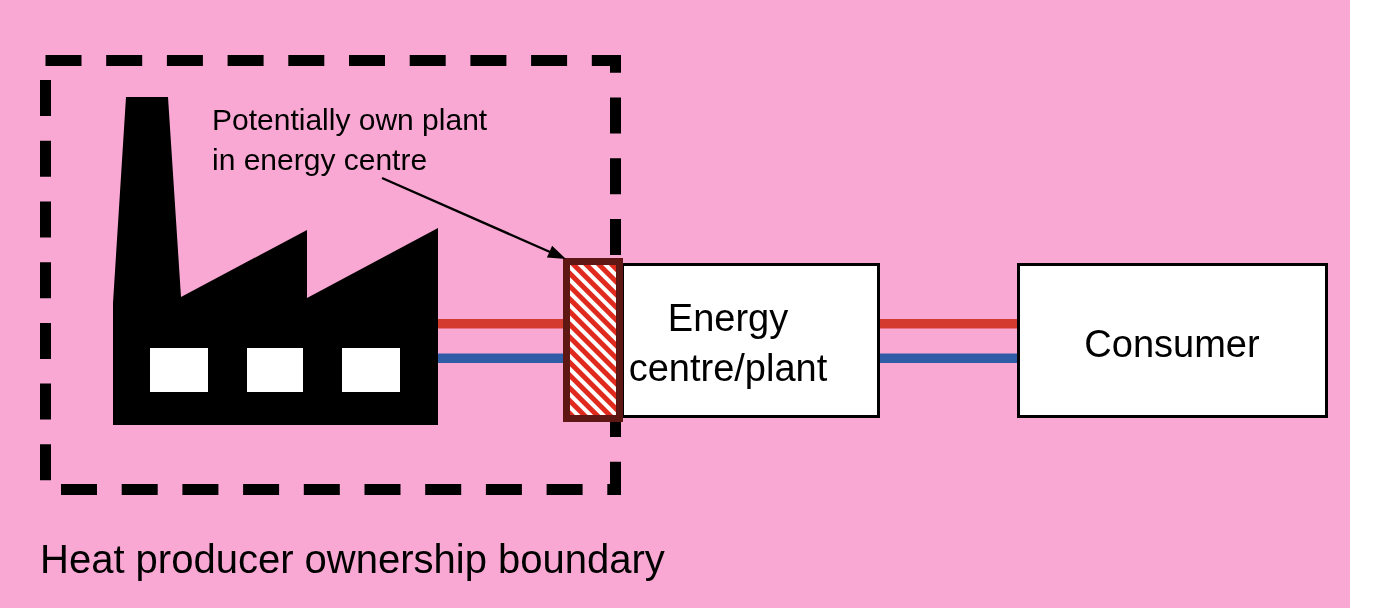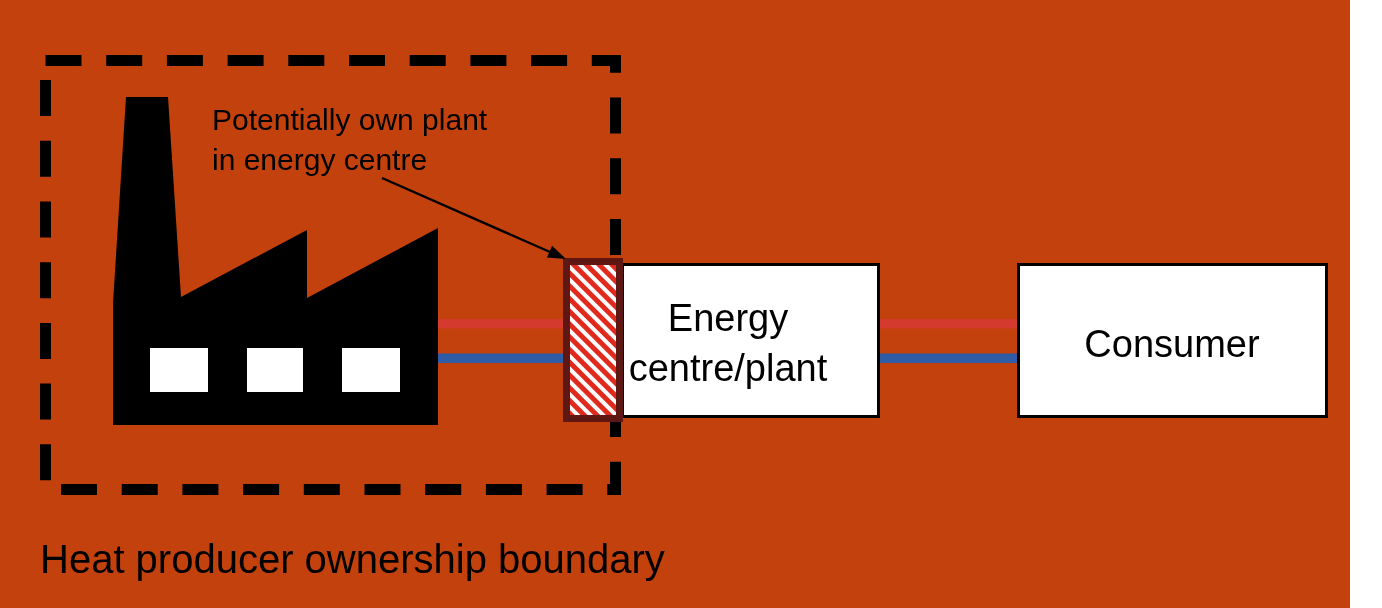--- a/index.html
+++ b/index.html
@@ -6,21 +6,21 @@
     --c-red:#d53a2f;
     --c-blue:#2f5ca6;
     --c-hatch:#e02a1d;
     --c-maroon:#5e1712;
     --c-ink:#000000;
   }
   html,body{margin:0;padding:0;background:#ffffff;}
   .stage{
     position:relative;
     width:1350px;height:608px;
-    background:#c2410c;
+    background:#f9a8d4;
     font-family:"Liberation Sans","DejaVu Sans",sans-serif;
     overflow:hidden;
   }
   svg{display:block;}
   .boundary{
     fill:none;stroke:var(--c-ink);stroke-width:11;
     stroke-dasharray:36 24.7;
   }
   .factory{fill:var(--c-ink);}
   .factory-window{fill:#ffffff;}

